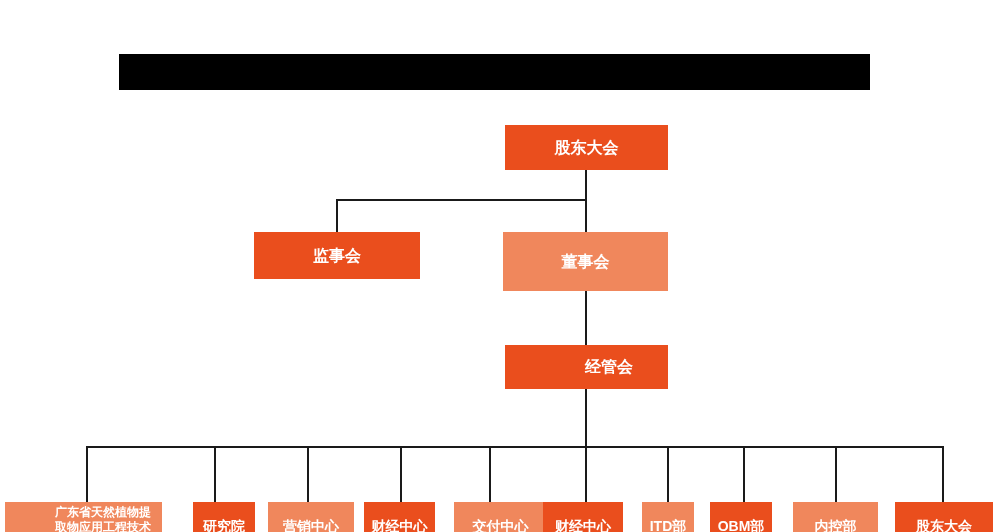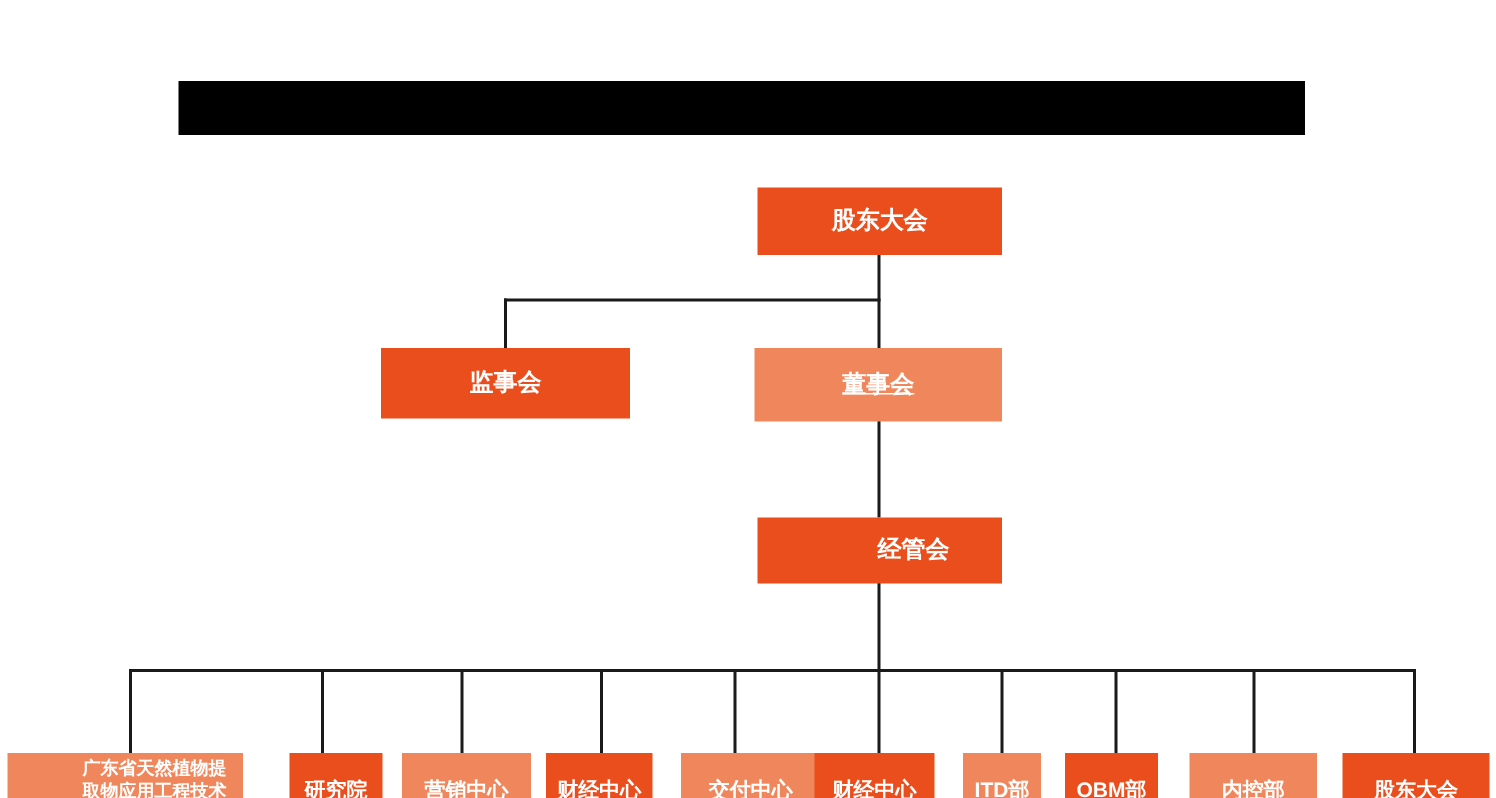--- a/index.html
+++ b/index.html
@@ -72,21 +72,21 @@
   <div class="line v drop" style="left:835px;"></div>
   <div class="line v drop" style="left:942px;"></div>
 
   <div class="node dark" style="left:505px; top:93px; width:163px; height:45px;">
     <span>股东大会</span>
   </div>
 
   <div class="node dark" style="left:254px; top:200px; width:166px; height:47px;font-family:Liberation Serif, serif;">
     <span>监事会</span>
   </div>
-  <div class="node light" style="left:503px; top:200px; width:165px; height:49px;text-decoration:underline;">
+  <div class="node light" style="left:503px; top:200px; width:165px; height:59px;">
     <span>董事会</span>
   </div>
 
   <div class="node dark" style="left:505px; top:313px; width:163px; height:44px;padding-left:45px;">
     <span>经管会</span>
   </div>
 
   <div class="node light dept dept-long" style="left:5px; width:157px;padding-left:47px;">
     <span>广东省天然植物提取物应用工程技术研究中心</span>
   </div>

